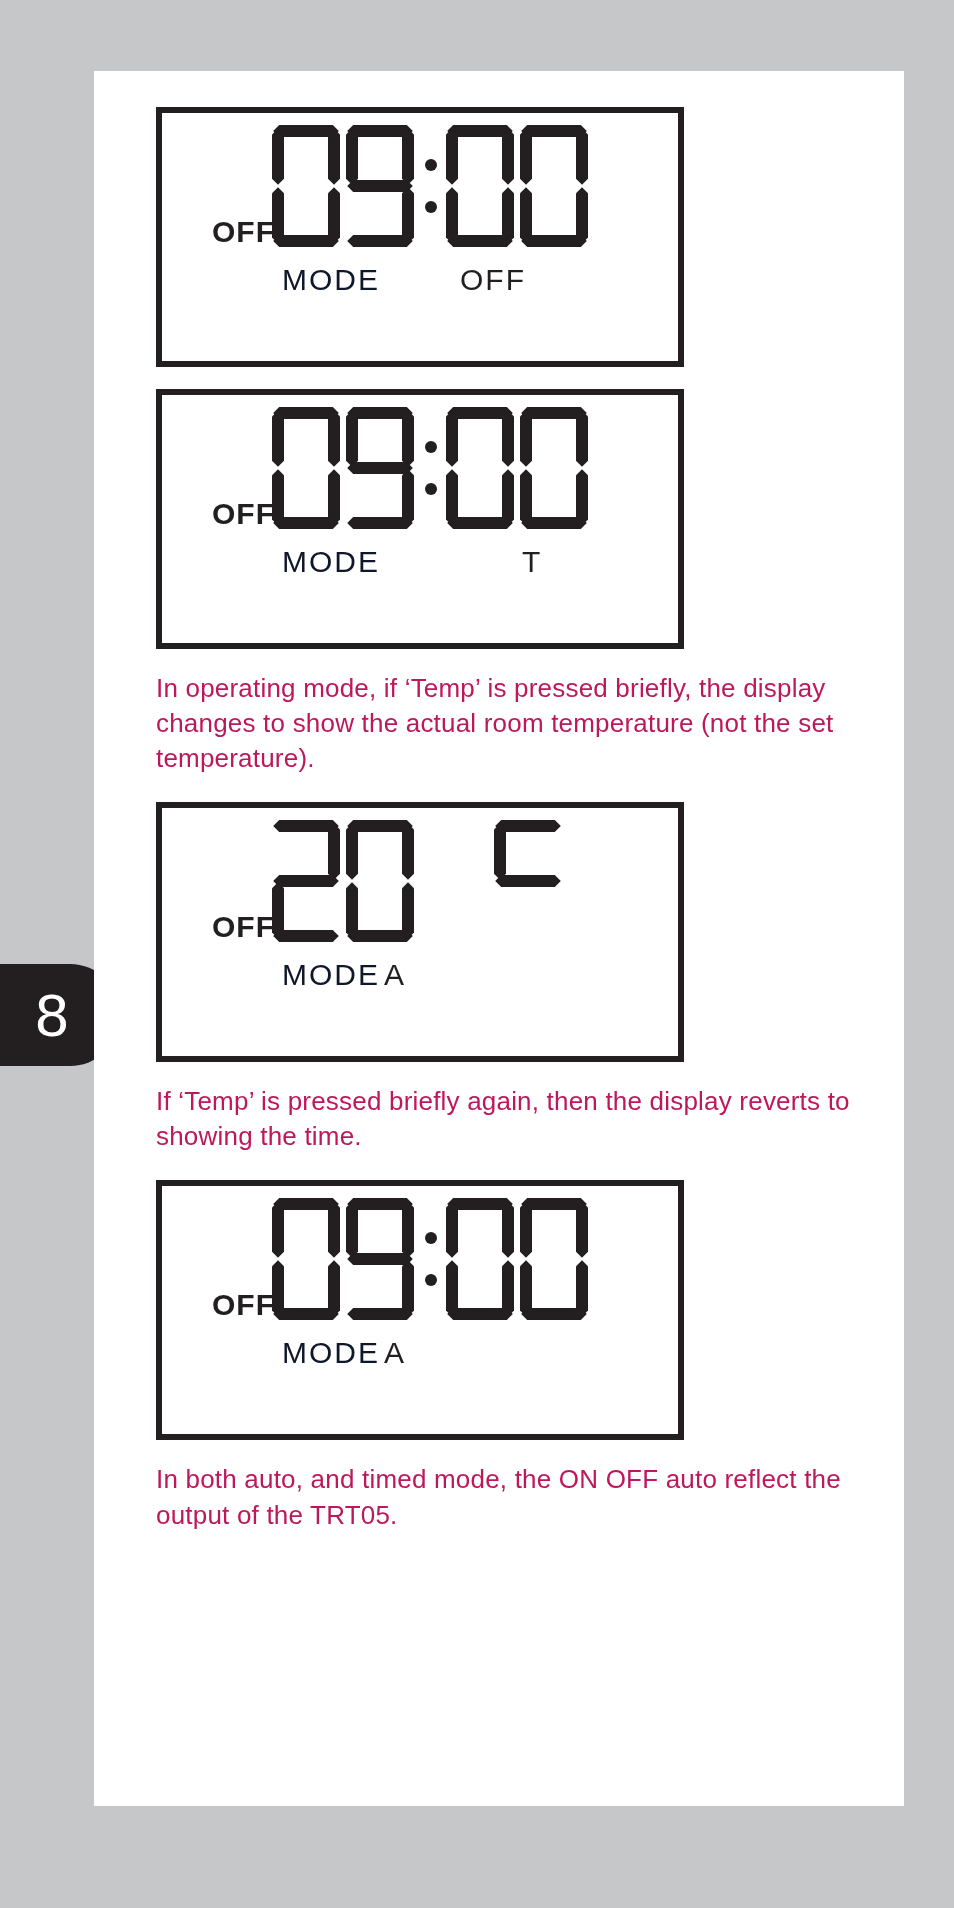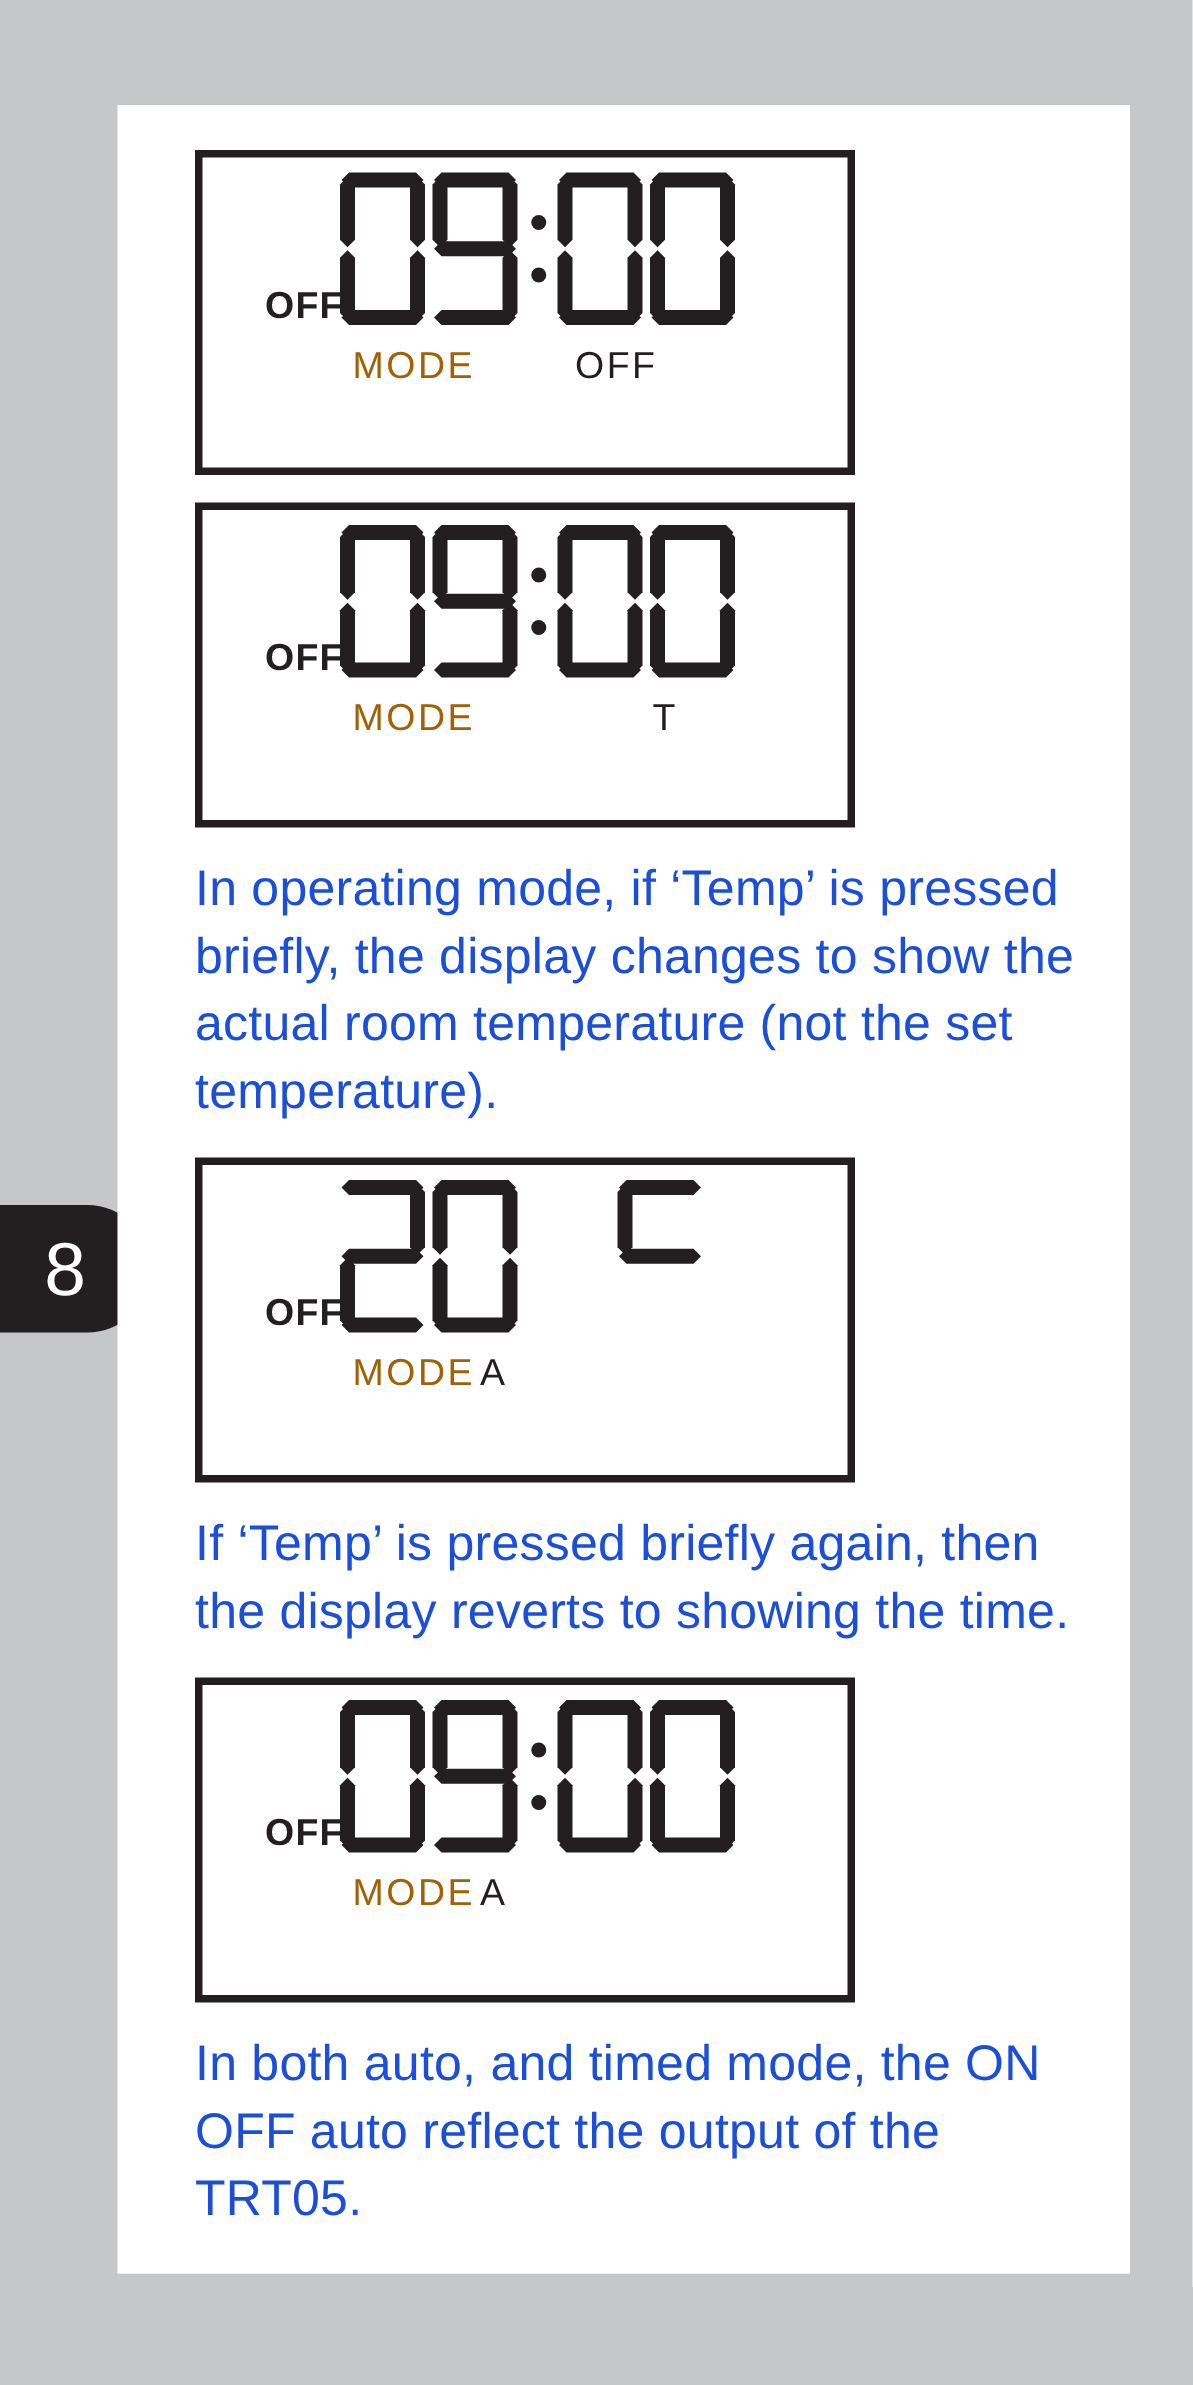--- a/index.html
+++ b/index.html
@@ -5,21 +5,21 @@
   * { box-sizing: border-box; margin: 0; padding: 0; }
   html, body { width: 954px; height: 1908px; }
   body {
     background: #c6c7c8;
     font-family: "Helvetica Neue", Helvetica, Arial, sans-serif;
     position: relative;
   }
   .page {
     position: absolute;
     left: 94px;
-    top: 84px;
+    top: 71px;
     width: 810px;
     height: 1735px;
     background: #ffffff;
     padding: 36px 40px 16px 62px;
   }
   .page-tab {
     position: absolute;
     left: 0;
     top: 964px;
     width: 120px;
@@ -61,43 +61,43 @@
     display: flex;
     align-items: flex-start;
   }
   .lcd .mode-label {
     position: absolute;
     left: 120px;
     top: 150px;
     font-size: 30px;
     font-weight: 400;
     letter-spacing: 2px;
-    color: #a16207;
+    color: #0f172a;
     font-family: Arial, sans-serif;
   }
   .lcd .right-label {
     position: absolute;
     left: 298px;
     top: 150px;
     font-size: 30px;
     font-weight: 400;
     letter-spacing: 2px;
     color: #231f20;
     font-family: Arial, sans-serif;
   }
   .lcd .right-label.single {
     left: 360px;
   }
   .lcd .right-label.a {
     left: 222px;
   }
   .body-text {
-    font-size: 40px;
+    font-size: 26px;
     line-height: 1.35;
-    color: #1d4ed8;
+    color: #be185d;
     font-weight: 300;
     margin: 14px 0 26px 0;
     letter-spacing: 0.2px;
   }
   
   .seg-digit { width: 72px; height: 126px; display: block; }
   .seg-colon { width: 26px; height: 126px; display: block; }
   .seg-gap   { width: 2px; }
 </style>
 </head>

